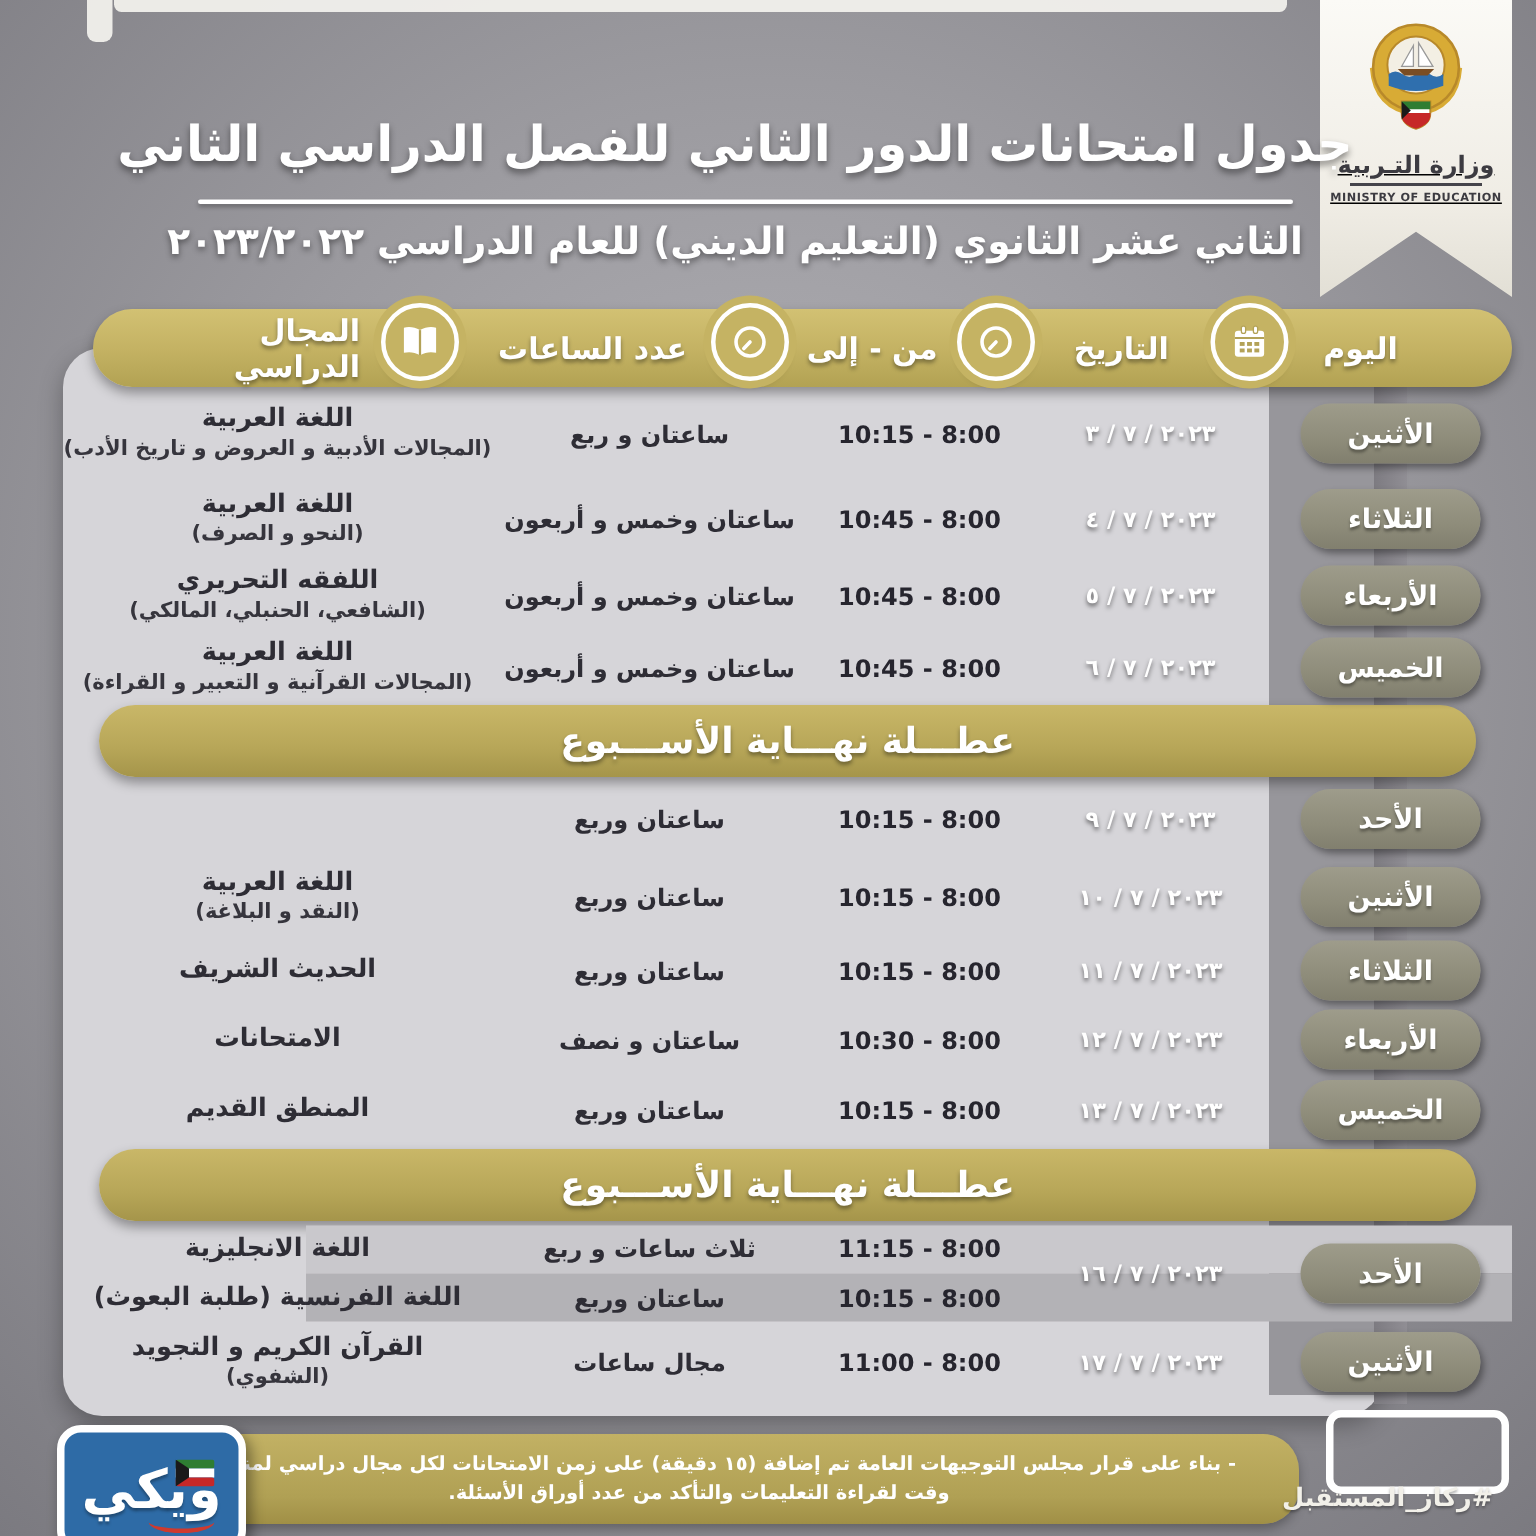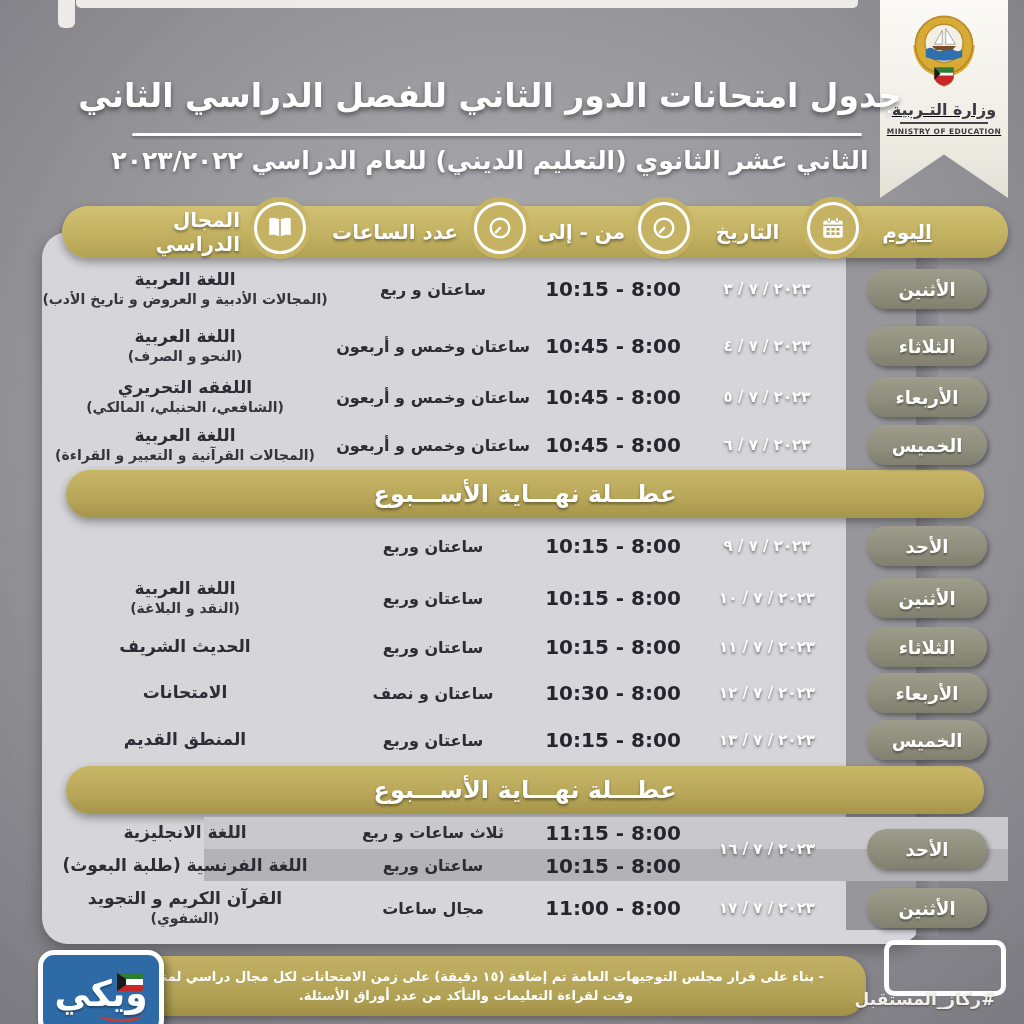--- a/index.html
+++ b/index.html
@@ -42,21 +42,21 @@
   .row{position:relative;display:grid;grid-template-columns:162px 158px 150px 210px 1fr;align-items:center;}
   .row.double{grid-template-rows:1fr 1fr;}
   .row.double::before{content:"";position:absolute;inset-inline-end:162px;inset-inline-start:0;top:1px;height:32px;background:#c9c8cc;}
   .row.double::after{content:"";position:absolute;inset-inline-end:162px;inset-inline-start:0;top:33px;height:32px;background:#b3b2b6;}
   .cell{position:relative;z-index:1;display:flex;align-items:center;justify-content:center;text-align:center;}
   .day-cell{height:100%;}
   .day-pill{width:120px;height:40px;border-radius:21px;display:flex;align-items:center;justify-content:center;
     background:linear-gradient(180deg,#9e9c8b 0%,#8e8c7a 60%,#817f6e 100%);
     box-shadow:2px 3px 5px rgba(0,0,0,.38);color:#fff;font-weight:800;font-size:18px;text-shadow:0 2px 2px rgba(0,0,0,.35);}
   .date-cell{color:#fff;font-weight:800;font-size:15px;text-shadow:0 2px 3px rgba(0,0,0,.5);direction:ltr;}
-  .time-cell{color:#26252e;font-weight:800;font-size:20px;direction:ltr;}
+  .time-cell{color:#26252e;font-weight:800;font-size:16px;direction:ltr;}
   .hours-cell{color:#2e2d35;font-weight:800;font-size:16px;}
   .subject-cell{flex-direction:column;line-height:1.25;}
   .subject-main{color:#2e2d35;font-weight:800;font-size:17px;}
   .subject-note{color:#36353d;font-weight:700;font-size:14px;margin-top:1px;}
   .weekend-banner{height:48px;margin:2px 24px;border-radius:25px;display:flex;align-items:center;justify-content:center;
     background:linear-gradient(180deg,#c9b768 0%,#b7a658 60%,#a5954a 100%);
     box-shadow:0 4px 8px rgba(0,0,0,.35);color:#fff;font-weight:800;font-size:24px;text-shadow:0 2px 3px rgba(0,0,0,.4);}
   
   .note-box{position:absolute;left:66px;top:956px;width:800px;height:60px;border-radius:24px;box-sizing:border-box;
     background:linear-gradient(180deg,#c2b164 0%,#b0a054 70%,#a08f46 100%);
@@ -103,21 +103,21 @@
 
   <div class="title">جدول امتحانات الدور الثاني للفصل الدراسي الثاني</div>
   <div class="title-rule"></div>
   <div class="subtitle">الثاني عشر الثانوي (التعليم الديني) للعام الدراسي ٢٠٢٣/٢٠٢٢</div>
 
   <div class="card"></div>
   <div class="day-band"></div>
   <div class="spine"></div>
 
   <div class="header-bar">
-    <div class="hlabel" style="left:800px;width:90px;text-decoration:underline;">اليوم</div>
+    <div class="hlabel" style="left:800px;width:90px;">اليوم</div>
     <div class="hicon" style="left:745px;">
       <svg width="26" height="26" viewBox="0 0 24 24">
         <rect x="3" y="5" width="18" height="16" rx="2" fill="#fff"></rect>
         <rect x="7" y="2.2" width="2.6" height="4.5" rx="1.2" fill="#fff" stroke="#b3a257" stroke-width="0.8"></rect>
         <rect x="14.4" y="2.2" width="2.6" height="4.5" rx="1.2" fill="#fff" stroke="#b3a257" stroke-width="0.8"></rect>
         <line x1="3" y1="9.5" x2="21" y2="9.5" stroke="#b3a257" stroke-width="1.2"></line>
         <g fill="#b3a257">
           <rect x="6" y="12" width="3" height="2.4"></rect>
             <rect x="10.5" y="12" width="3" height="2.4"></rect>
             <rect x="15" y="12" width="3" height="2.4"></rect>

